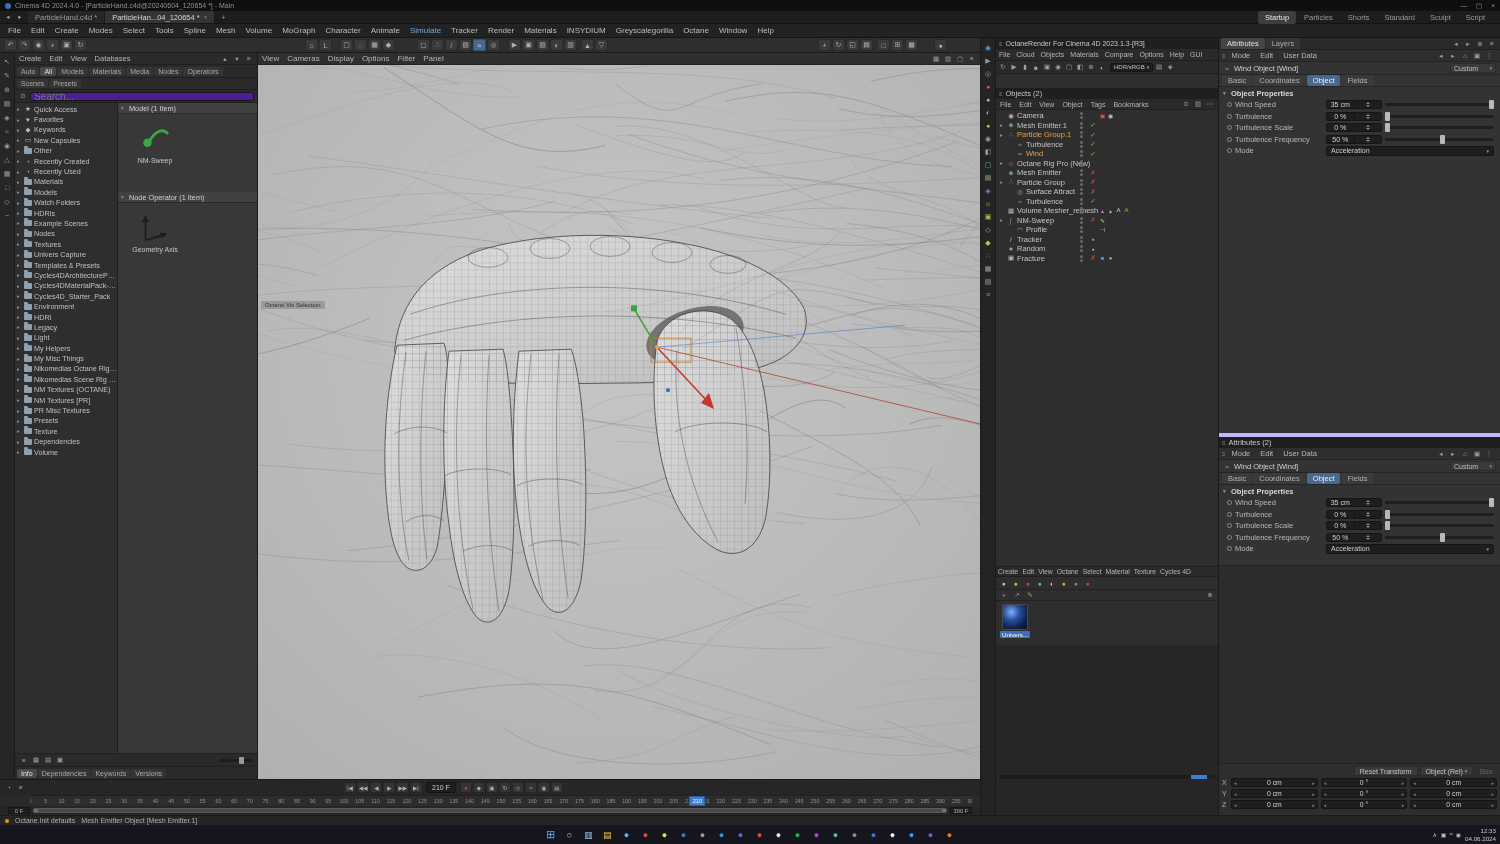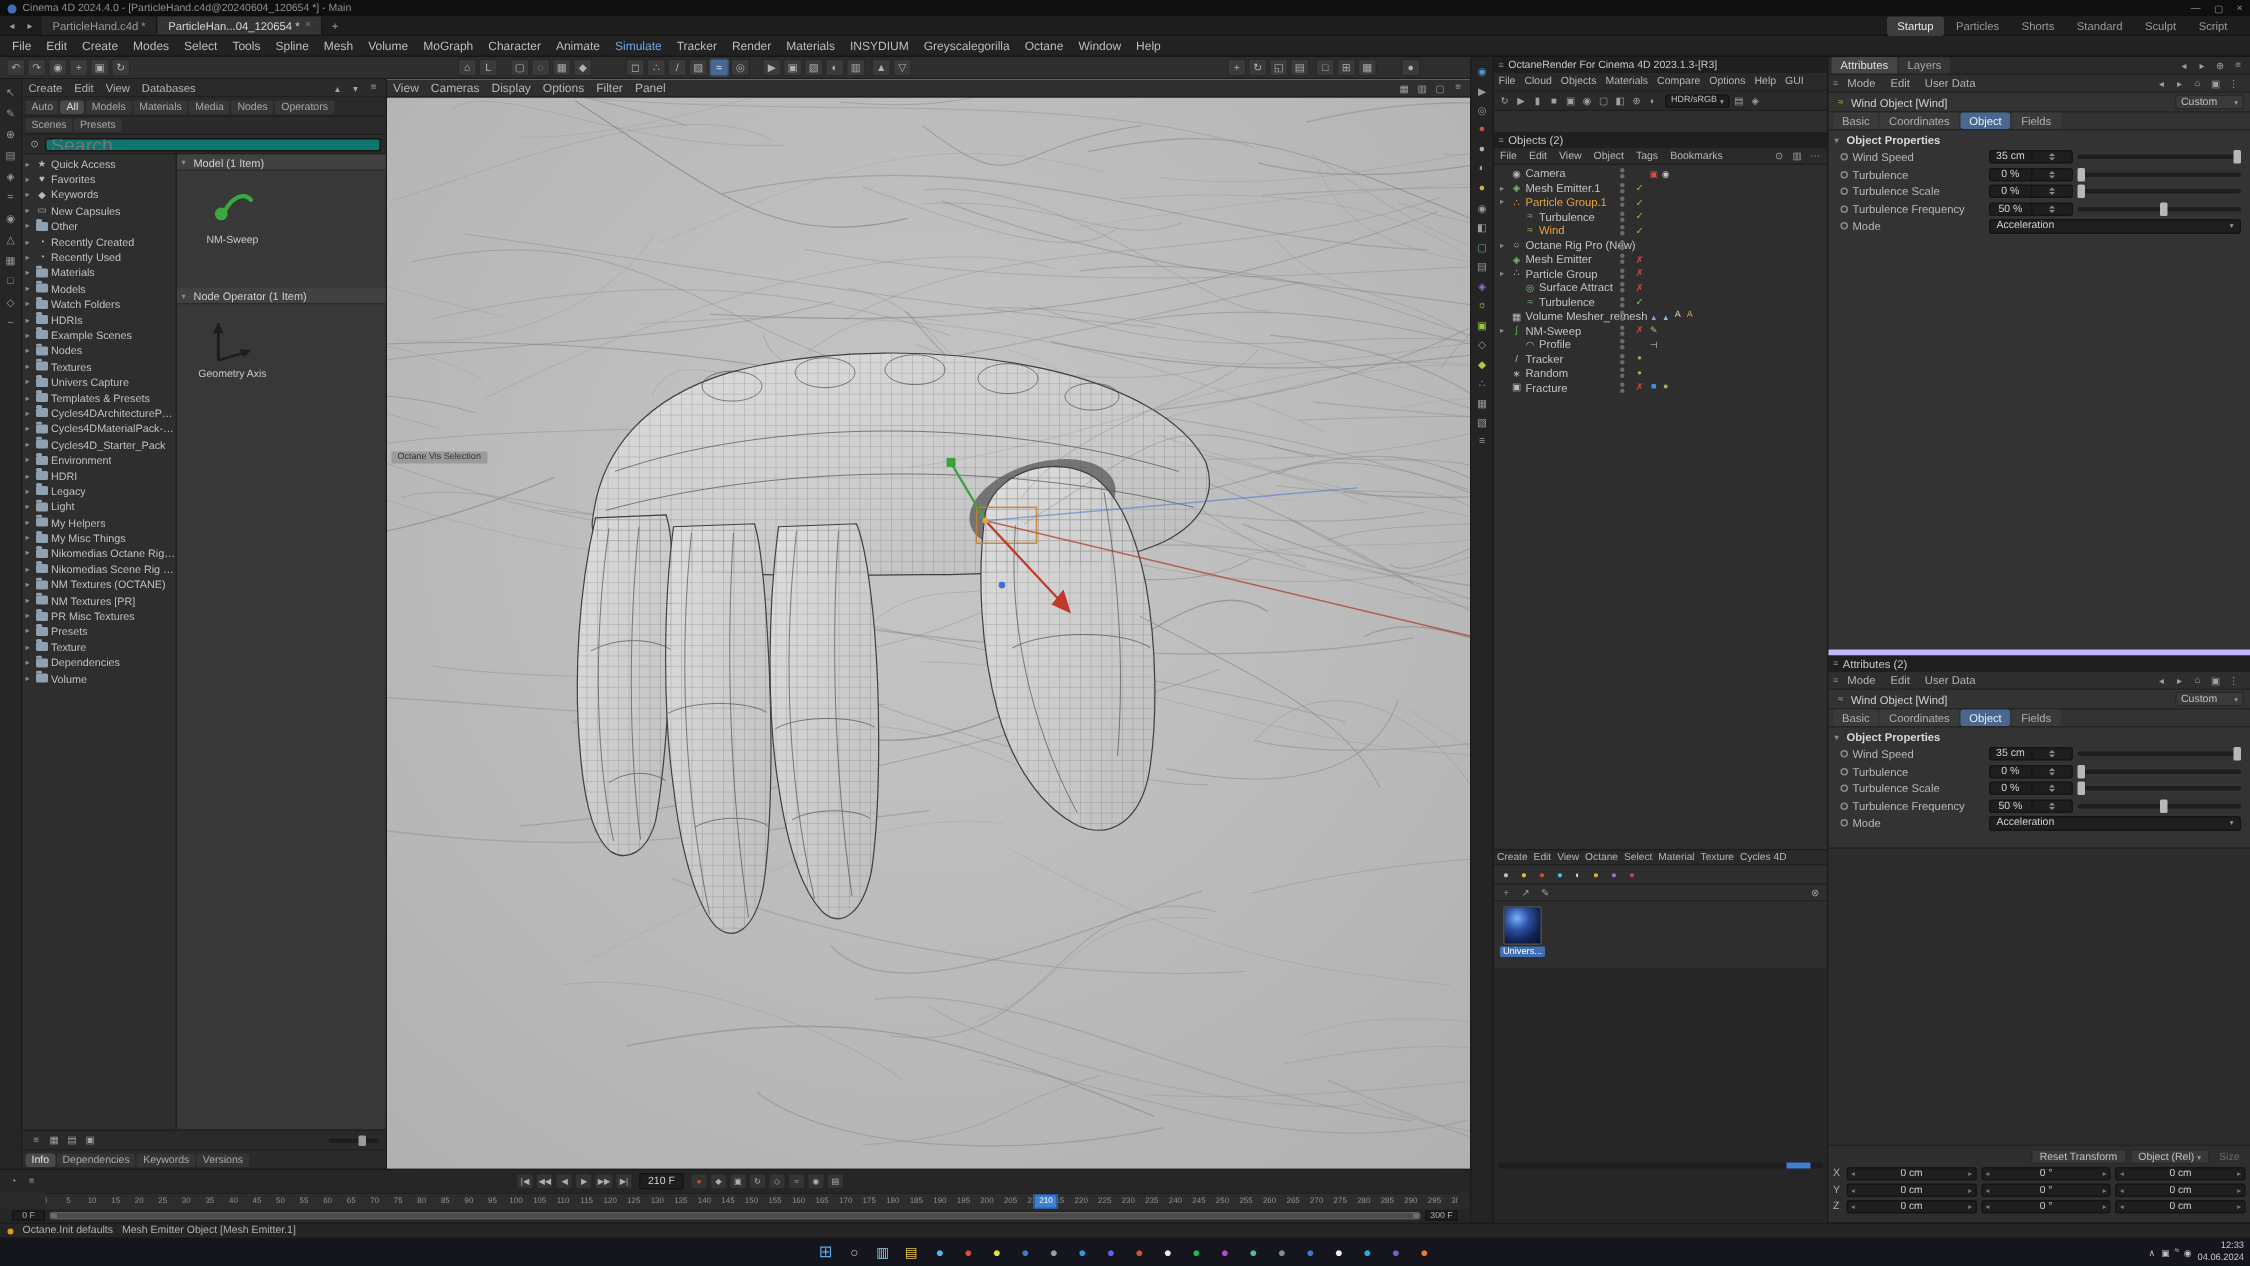--- a/index.html
+++ b/index.html
@@ -34,21 +34,21 @@
 .asset-browser{width:243px;background:#2e2e2e;border-right:1px solid #1a1a1a;display:flex;flex-direction:column;font-size:7.5px;flex:0 0 auto}
 .ab-menu-row{height:12px;display:flex;align-items:center;background:#2a2a2a;border-bottom:1px solid #202020}
 .sm-menu-item{padding:0 4px;color:#b5b5b5;white-space:nowrap}
 .row-icons{margin-left:auto;display:flex;gap:2px;padding-right:3px}
 .sm-icon{min-width:10px;height:10px;display:inline-flex;align-items:center;justify-content:center;font-size:6.5px;color:#a0a0a0}
 .ab-tabs{height:13px;display:flex;align-items:center;gap:1px;padding:0 2px;background:#2a2a2a;border-bottom:1px solid #202020}
 .ab-tab{padding:1px 4px;background:#353535;border-radius:2px;color:#a8a8a8;font-size:7px;white-space:nowrap}
 .ab-tab.active{background:#4a4a4a;color:#e0e0e0}
 .ab-subtabs{height:12px;display:flex;gap:1px;align-items:center;padding:0 2px;background:#2a2a2a;border-bottom:1px solid #202020}
 .ab-search{height:13px;display:flex;align-items:center;gap:2px;background:#2a2a2a;padding:0 3px;border-bottom:1px solid #202020}
-.ab-search input{flex:1;height:9px;background:#0f766e;border:1px solid #161616;border-radius:2px;color:#c0c0c0;font-size:13px;padding:0 3px;font-family:inherit;outline:none}
+.ab-search input{flex:1;height:9px;background:#4c1d95;border:1px solid #161616;border-radius:2px;color:#c0c0c0;font-size:10px;padding:0 3px;font-family:inherit;outline:none}
 .ab-body{flex:1;display:flex;min-height:0}
 .ab-tree{width:103px;overflow:hidden;border-right:1px solid #202020;padding-top:1px;flex:0 0 auto}
 .tree-row{height:10.4px;display:flex;align-items:center;gap:2px;padding-left:2px;white-space:nowrap;overflow:hidden}
 .tw{font-size:5.5px;color:#8a8a8a;width:5px;flex:0 0 auto}
 .folder-ic{width:8px;height:6px;background:#8fa0ae;border-radius:1px;position:relative;flex:0 0 auto}
 .folder-ic::before{content:"";position:absolute;top:-2px;left:0;width:4px;height:2px;background:#8fa0ae;border-radius:1px 1px 0 0}
 .tree-gl{font-size:6.5px;color:#b8b8b8;width:8px;text-align:center;flex:0 0 auto}
 .tree-lbl{color:#c0c0c0;font-size:7.2px;overflow:hidden;text-overflow:ellipsis}
 .model-panel{flex:1;background:#383838;display:flex;flex-direction:column;min-width:0}
 .mp-header{height:11px;background:#414141;border-bottom:1px solid #2a2a2a;display:flex;align-items:center;gap:3px;padding:0 3px;font-size:7.3px;color:#d0d0d0}

